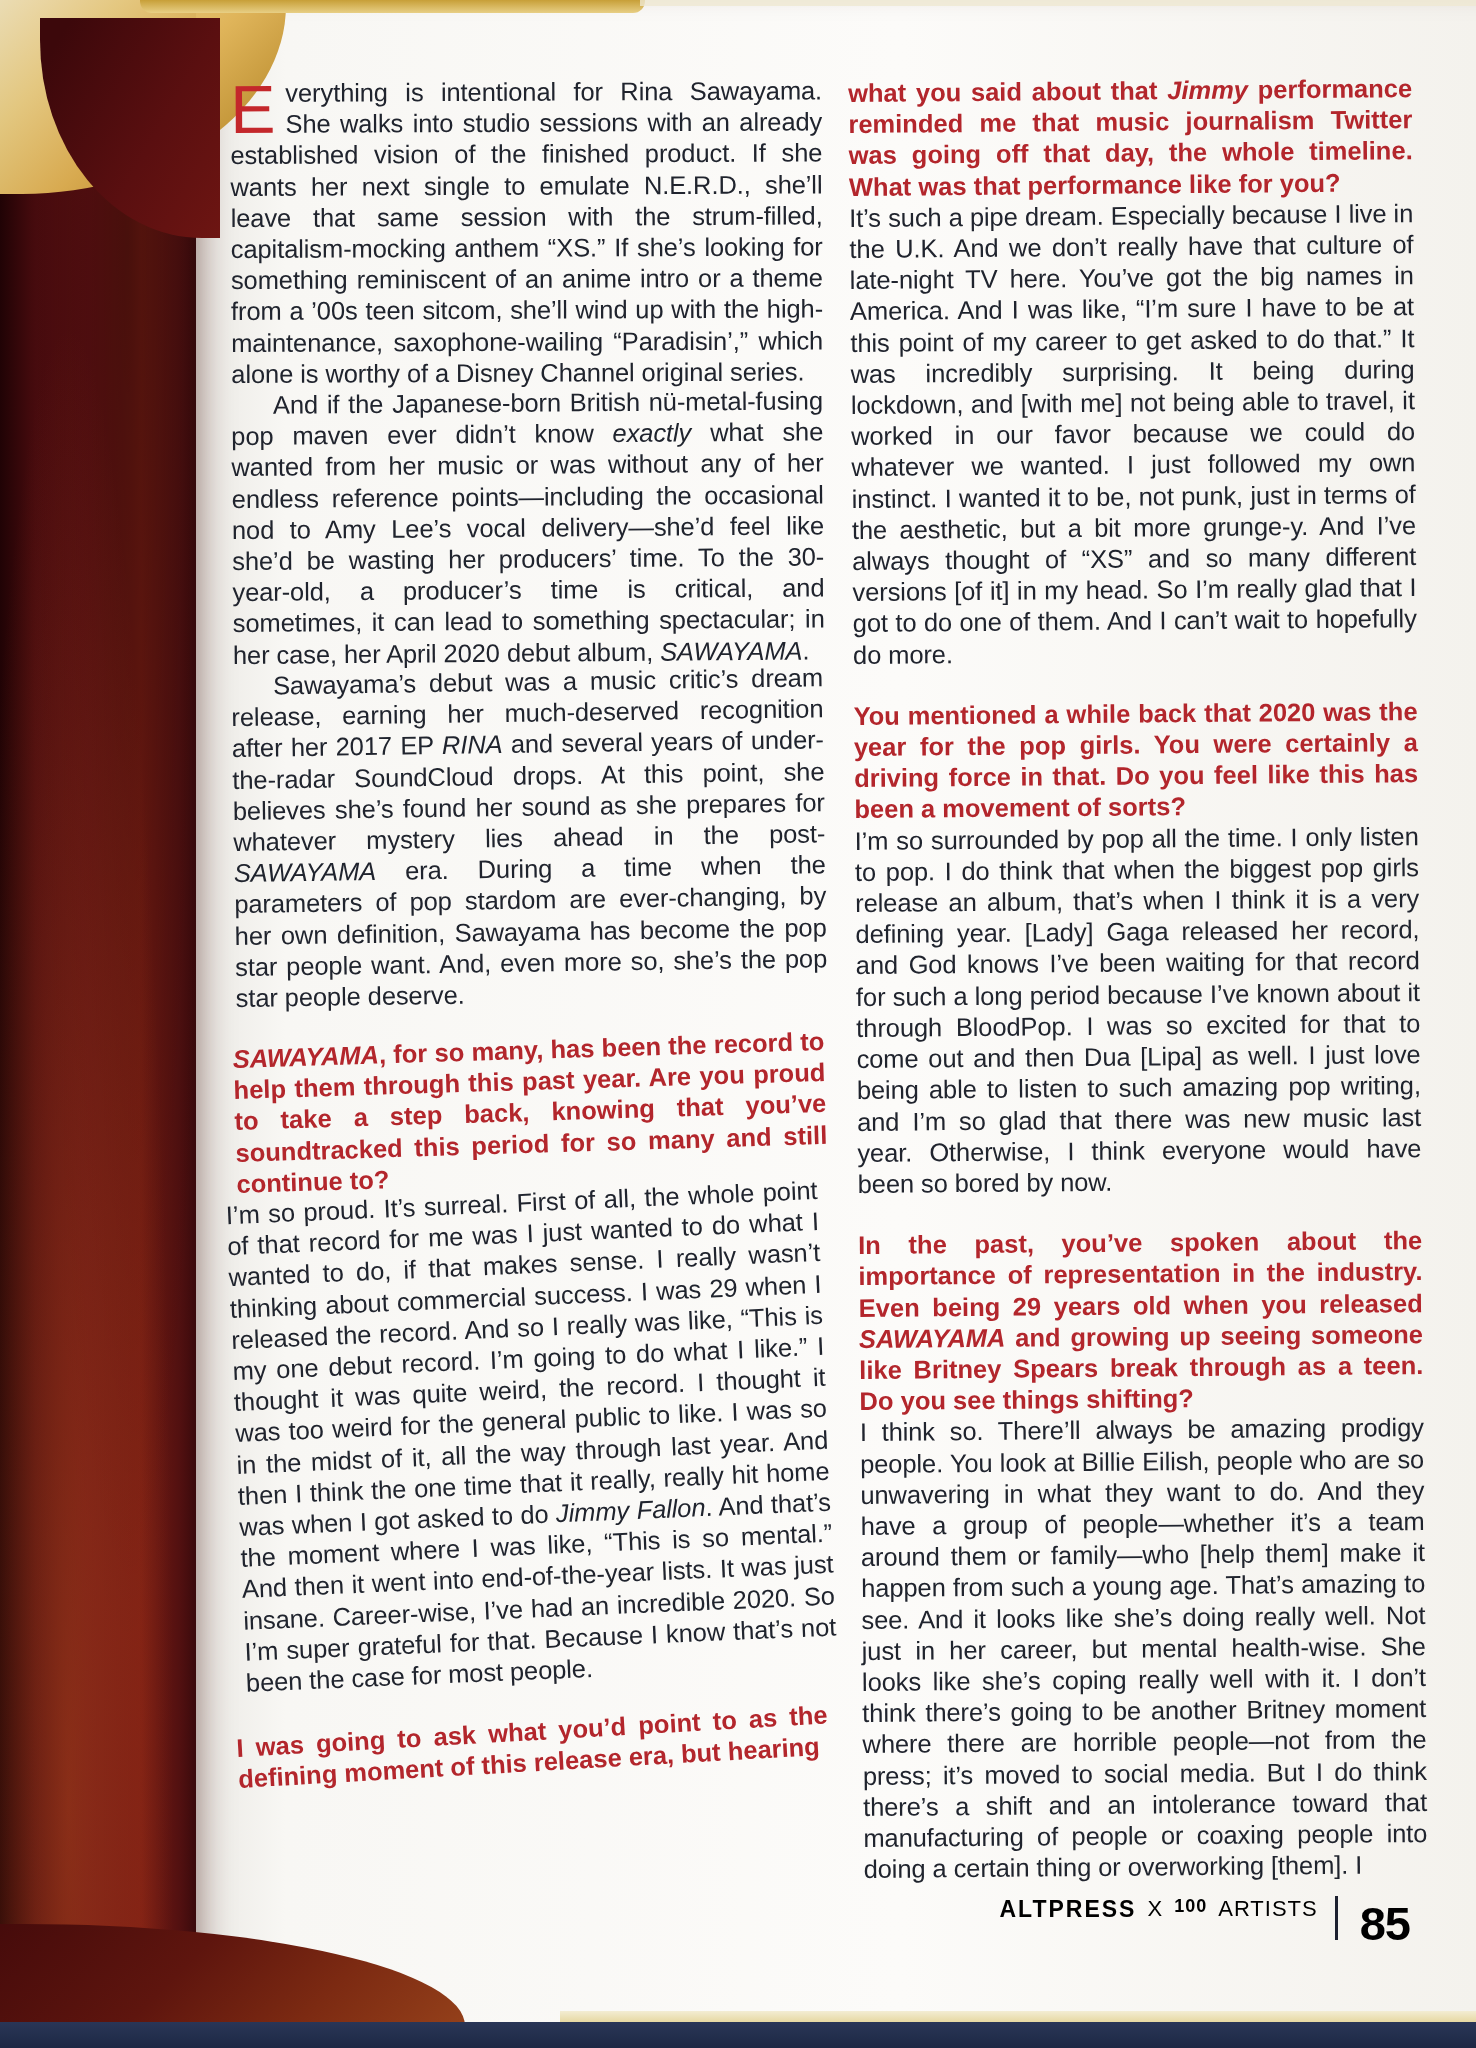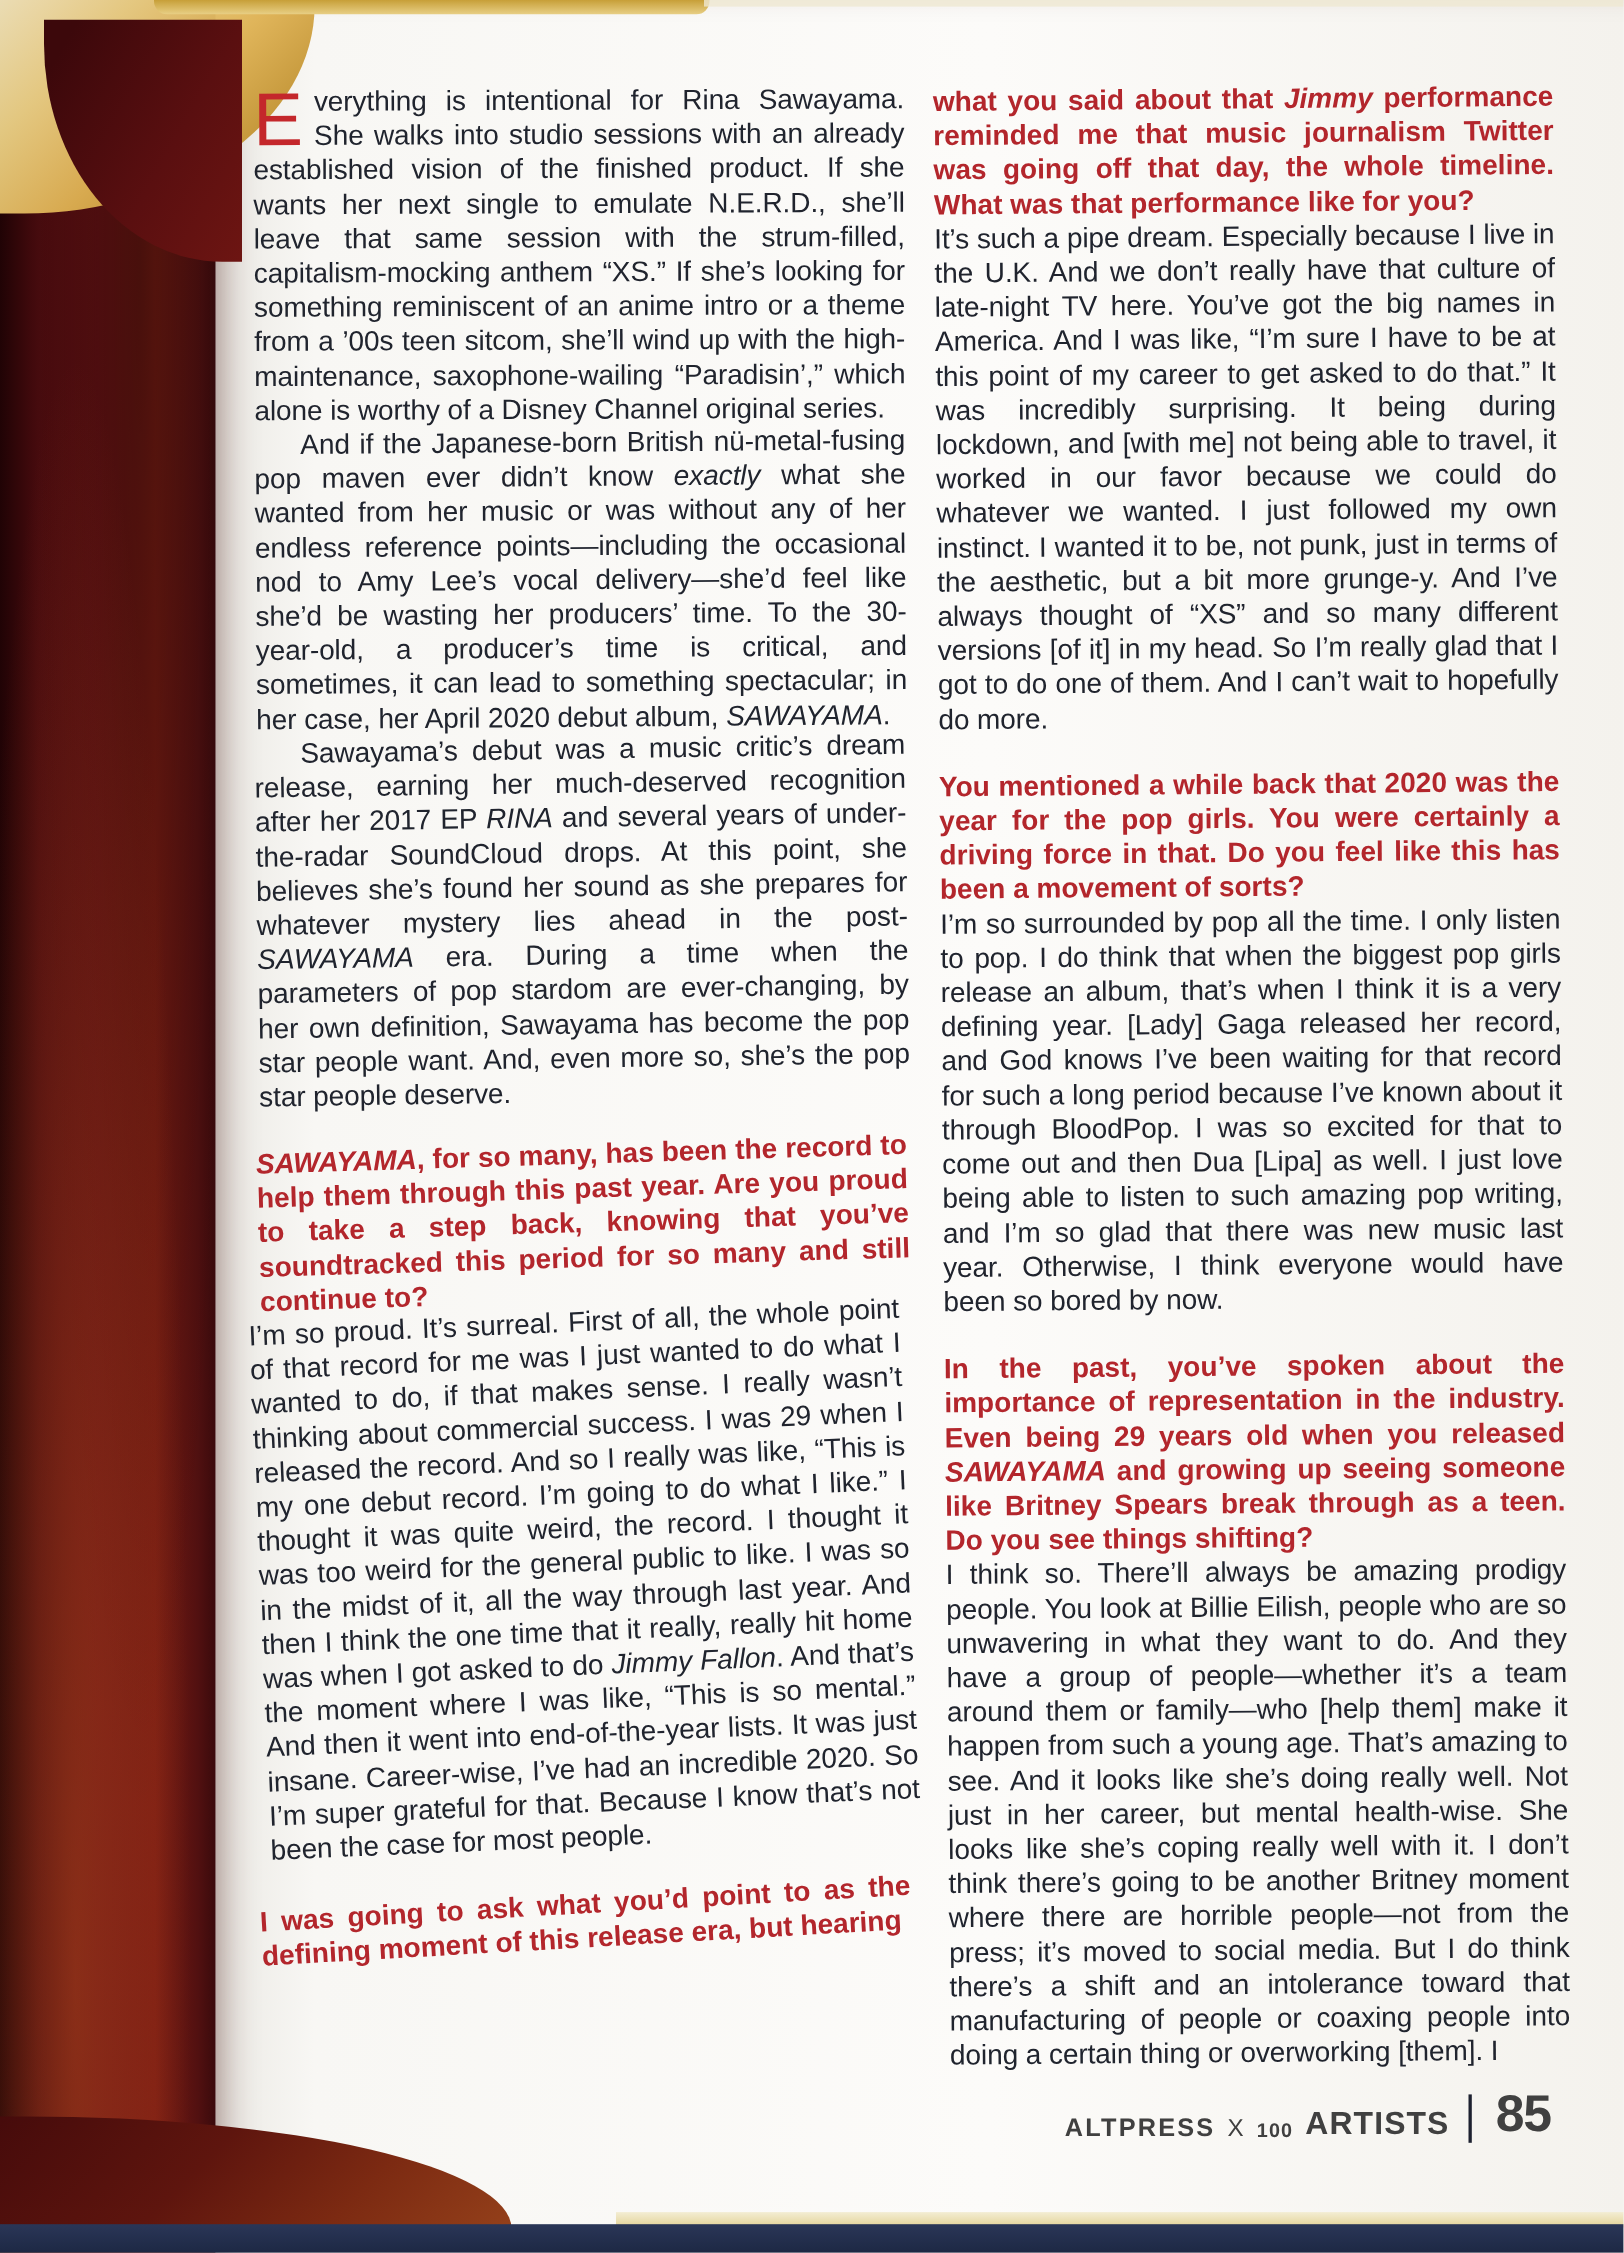--- a/index.html
+++ b/index.html
@@ -74,26 +74,26 @@
   .col-left .blk:nth-child(4){transform:rotate(-1.5deg);transform-origin:0 50%;}
   .col-left .blk:nth-child(5){transform:rotate(-2.2deg);transform-origin:0 50%;}
   .col-left .blk:nth-child(6){transform:rotate(-3deg);transform-origin:0 50%;margin-top:34px;}
   .dropcap{
     float:left;color:#c4272b;font-size:68px;line-height:56px;
     padding:3px 10px 0 0;font-weight:normal;
   }
   
   .footer{
     position:absolute;top:1896px;right:66px;height:52px;
-    display:flex;align-items:flex-end;gap:11px;color:#404040;
+    display:flex;align-items:flex-start;gap:11px;color:#000000;
   }
   .footer .brand{font-weight:bold;font-size:23px;letter-spacing:2px;}
   .footer .sep{font-size:22px;letter-spacing:1px;}
   .footer .num{font-weight:bold;font-size:18px;letter-spacing:1px;}
-  .footer .label{font-size:29px;letter-spacing:1px;font-weight:bold;}
+  .footer .label{font-size:22px;letter-spacing:1px;}
   .footer .divider{width:3px;height:44px;background:#1d2130;margin-left:6px;}
   .footer .pagenum{font-weight:bold;font-size:47px;letter-spacing:-1px;margin-left:11px;}
 </style>
 </head>
 <body>
 
 <div class="page"></div>
 <div class="spine"></div>
 <div class="gold-corner"></div>
 <div class="spine-edge-mask"></div>

